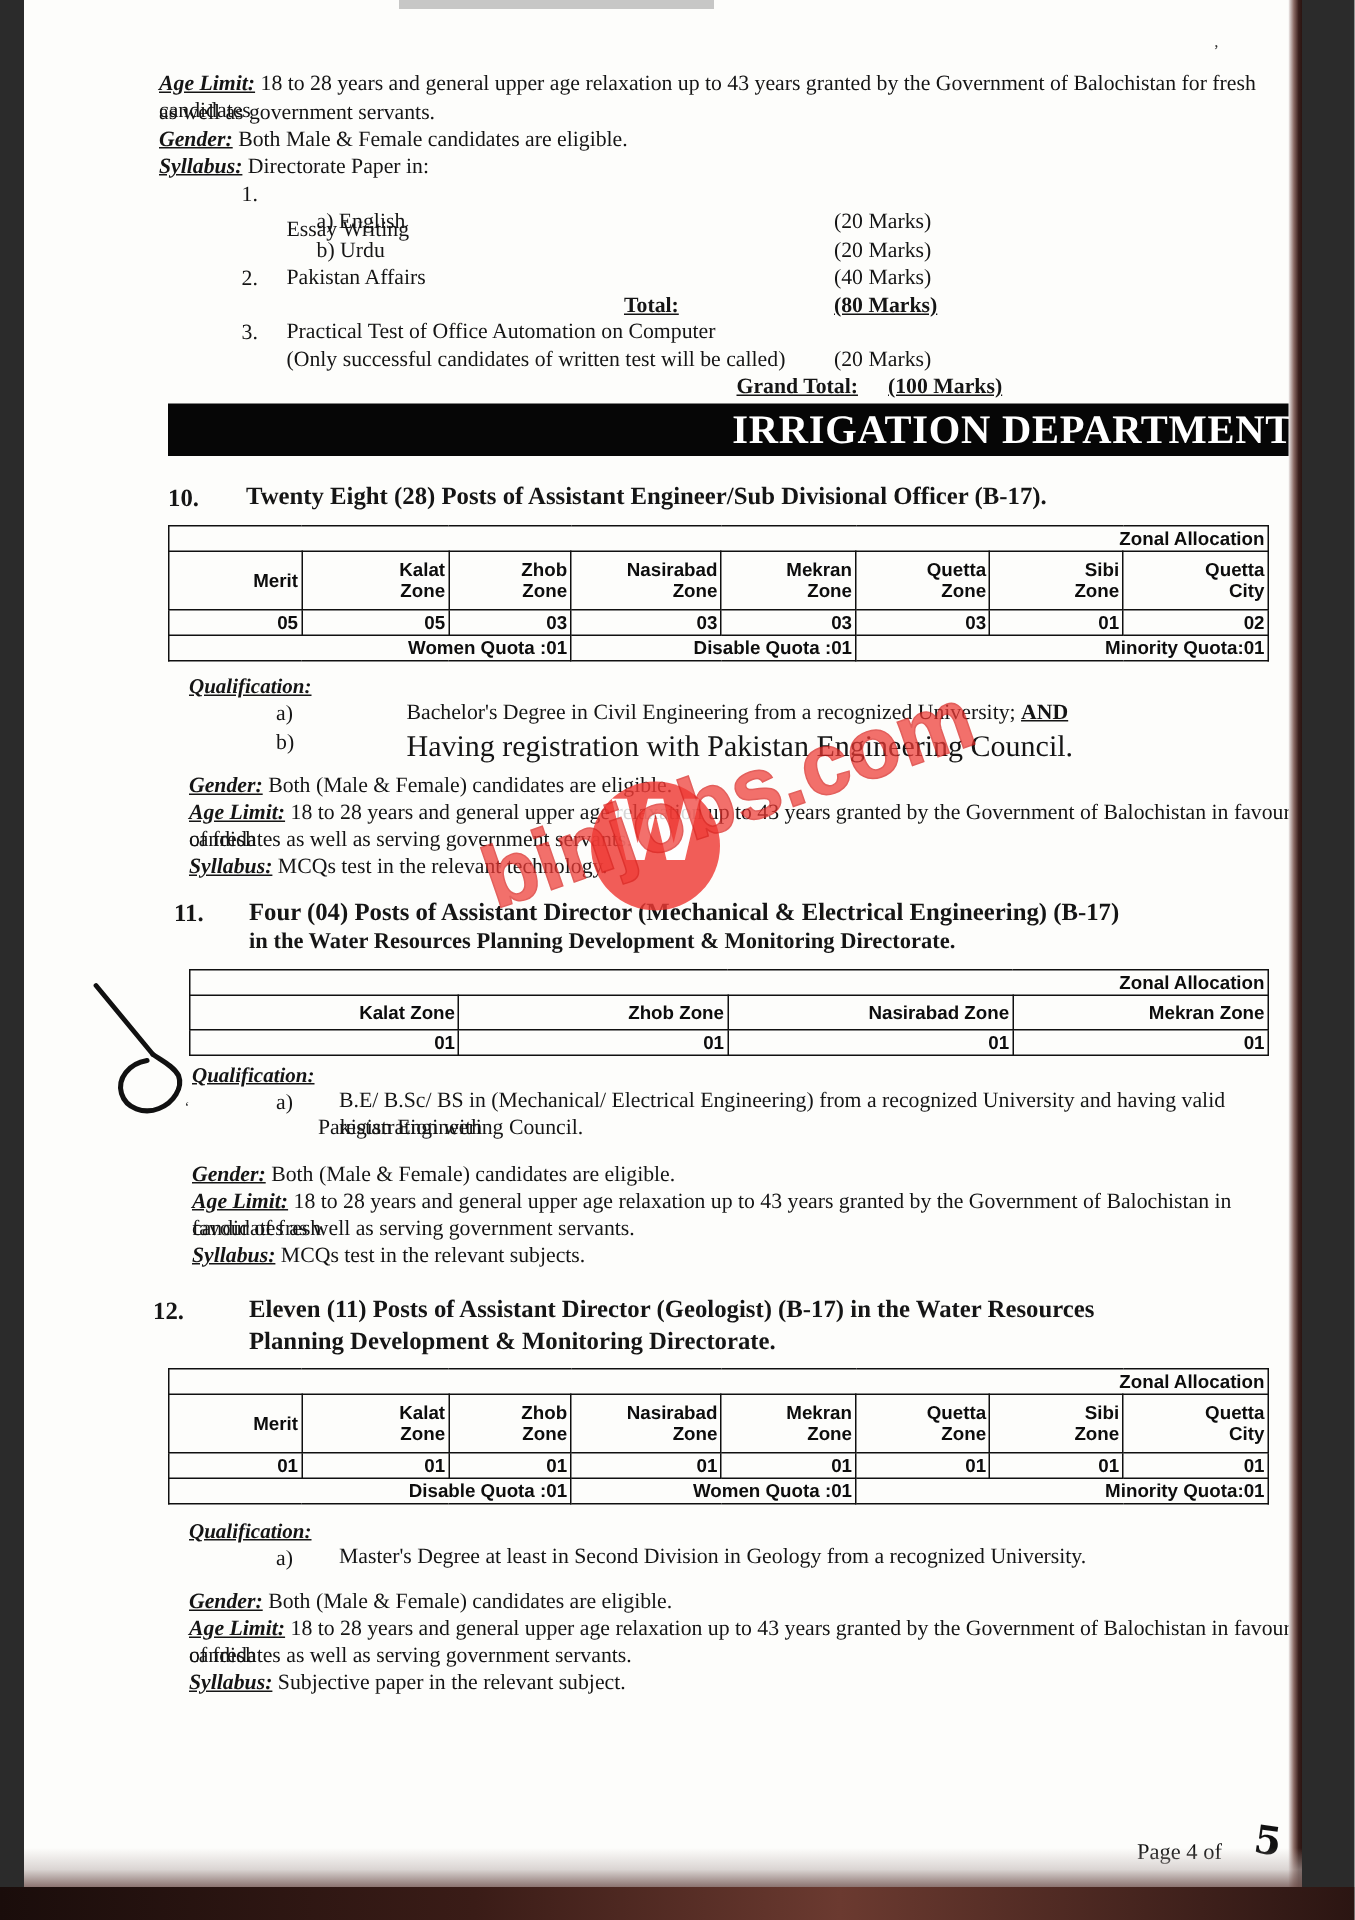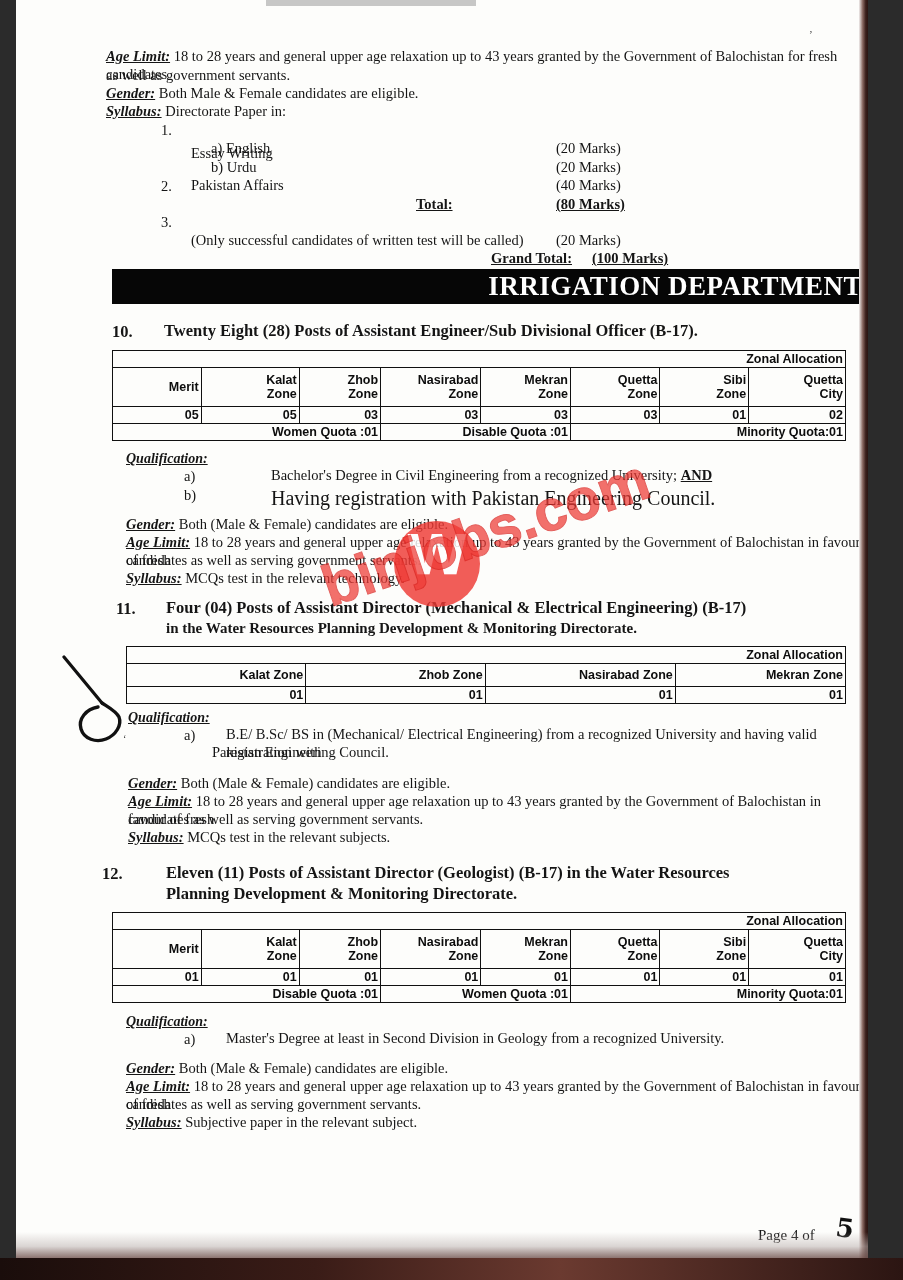--- a/index.html
+++ b/index.html
@@ -169,20 +169,21 @@
     <div class="tx" style="left:540px;top:159px;font-size:14.5px;">(20 Marks)</div>
 
     <div class="tx" style="left:145px;top:178px;font-size:14.5px;">2.</div>
     <div class="tx" style="left:175px;top:177px;font-size:14.5px;">Pakistan Affairs</div>
     <div class="tx" style="left:540px;top:177px;font-size:14.5px;">(40 Marks)</div>
 
     <div class="tx blk u" style="left:400px;top:196px;font-size:14.5px;">Total:</div>
     <div class="tx blk u" style="left:540px;top:196px;font-size:14.5px;">(80 Marks)</div>
 
     <div class="tx" style="left:145px;top:214px;font-size:14.5px;">3.</div>
+    <div class="tx" style="left:175px;top:213px;font-size:14.5px;">Practical Test of Office Automation on Computer</div>
     <div class="tx" style="left:175px;top:232px;font-size:14.5px;">(Only successful candidates of written test will be called)</div>
     <div class="tx" style="left:540px;top:232px;font-size:14.5px;">(20 Marks)</div>
 
     <div class="tx blk u" style="left:475px;top:250px;font-size:14.5px;">Grand Total:</div>
     <div class="tx blk u" style="left:576px;top:250px;font-size:14.5px;">(100 Marks)</div>
 
     <div class="banner" style="left:96px;top:269px;width:750px;height:35px;line-height:35px;font-size:27px;">IRRIGATION DEPARTMENT</div>
 
     <div class="tx blk" style="left:96px;top:322px;font-size:16.5px;">10.</div>
     <div class="tx blk" style="left:148px;top:321px;font-size:16.5px;">Twenty Eight (28) Posts of Assistant Engineer/Sub Divisional Officer (B-17).</div>

